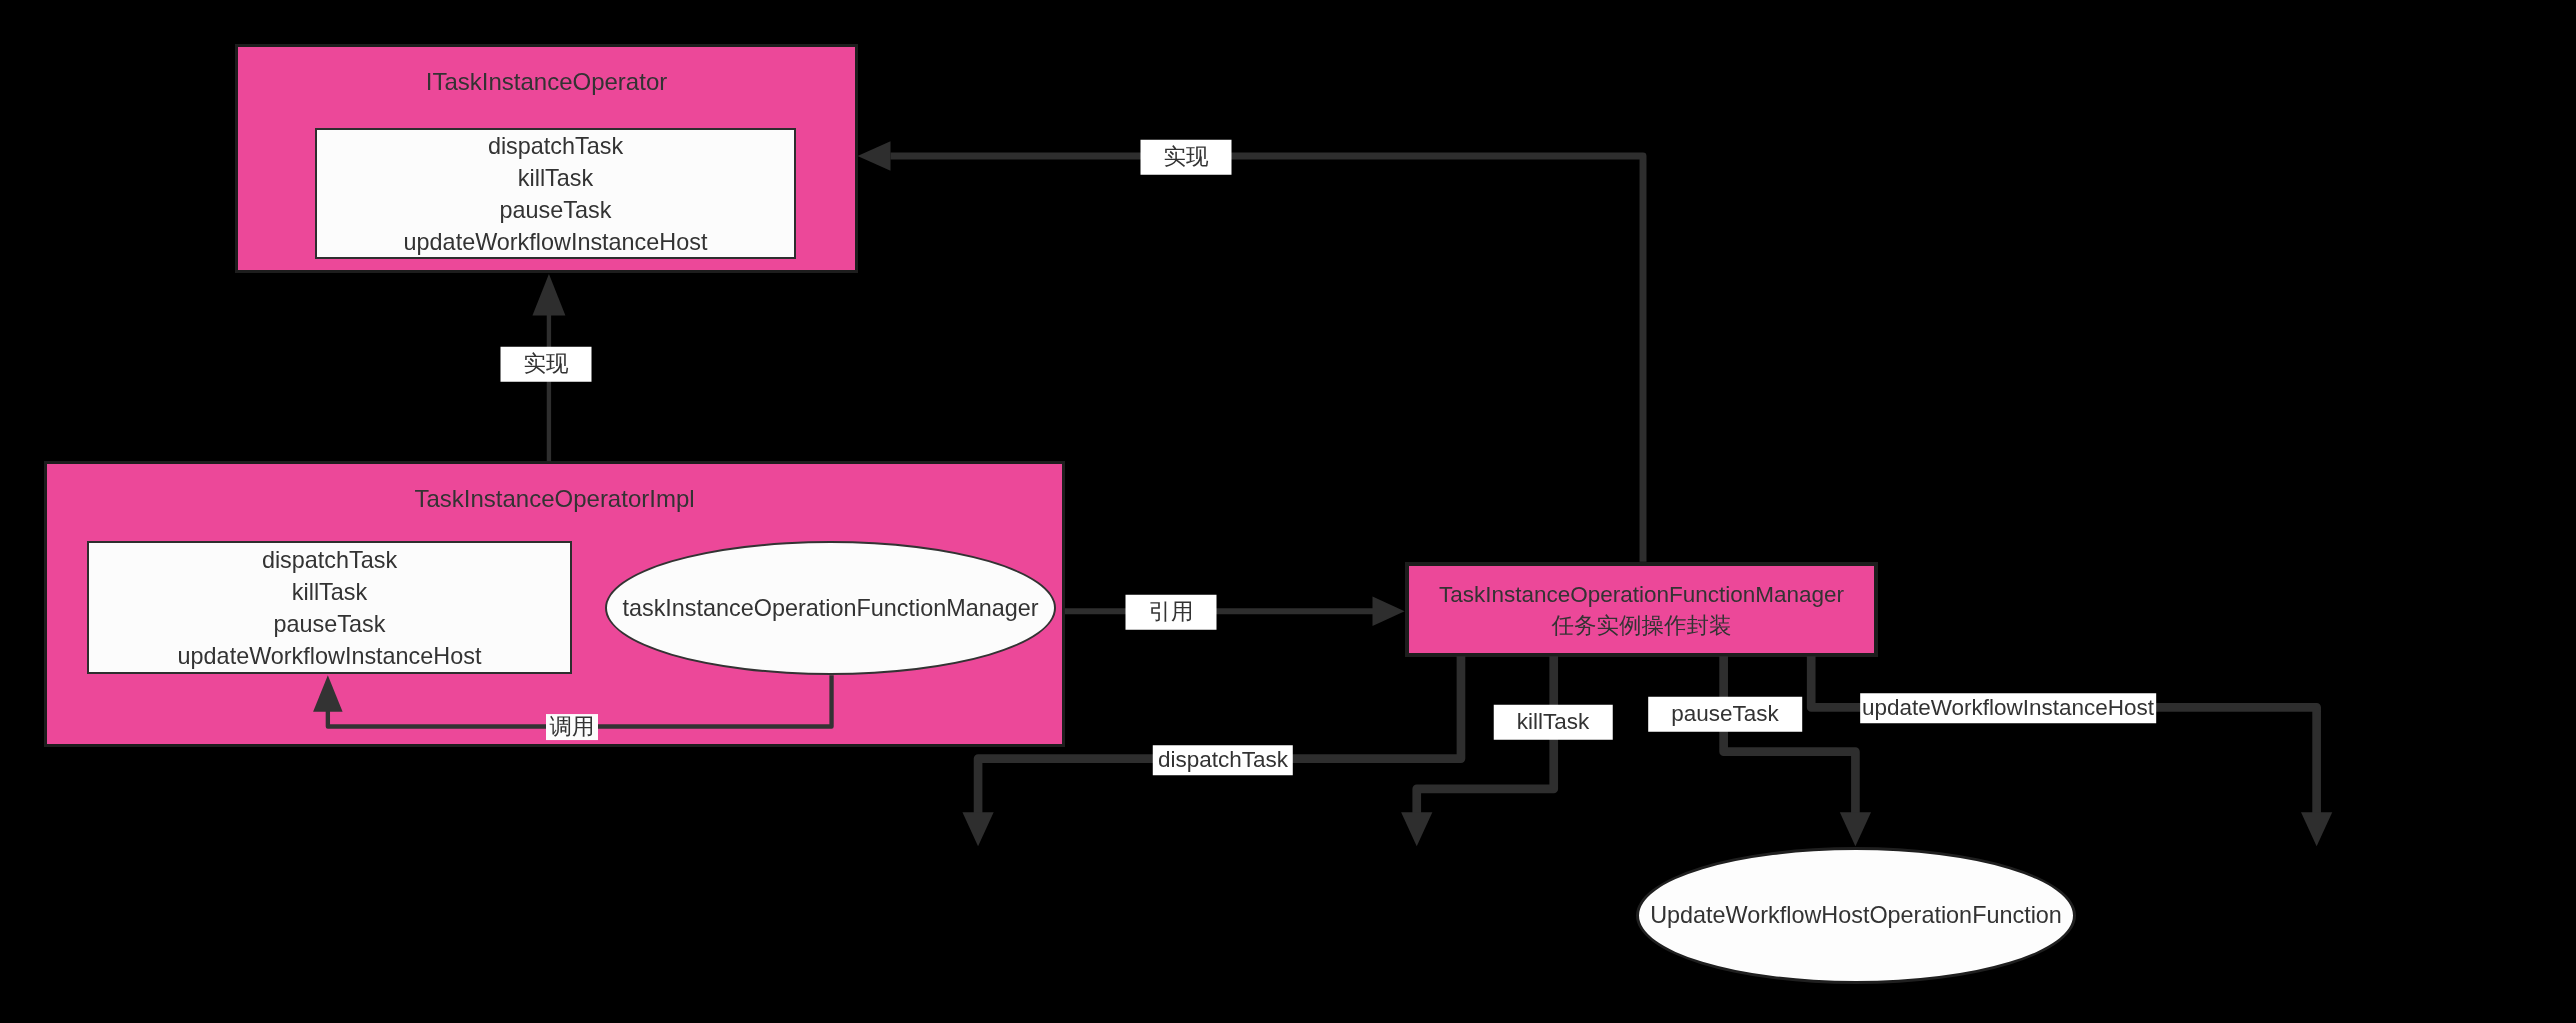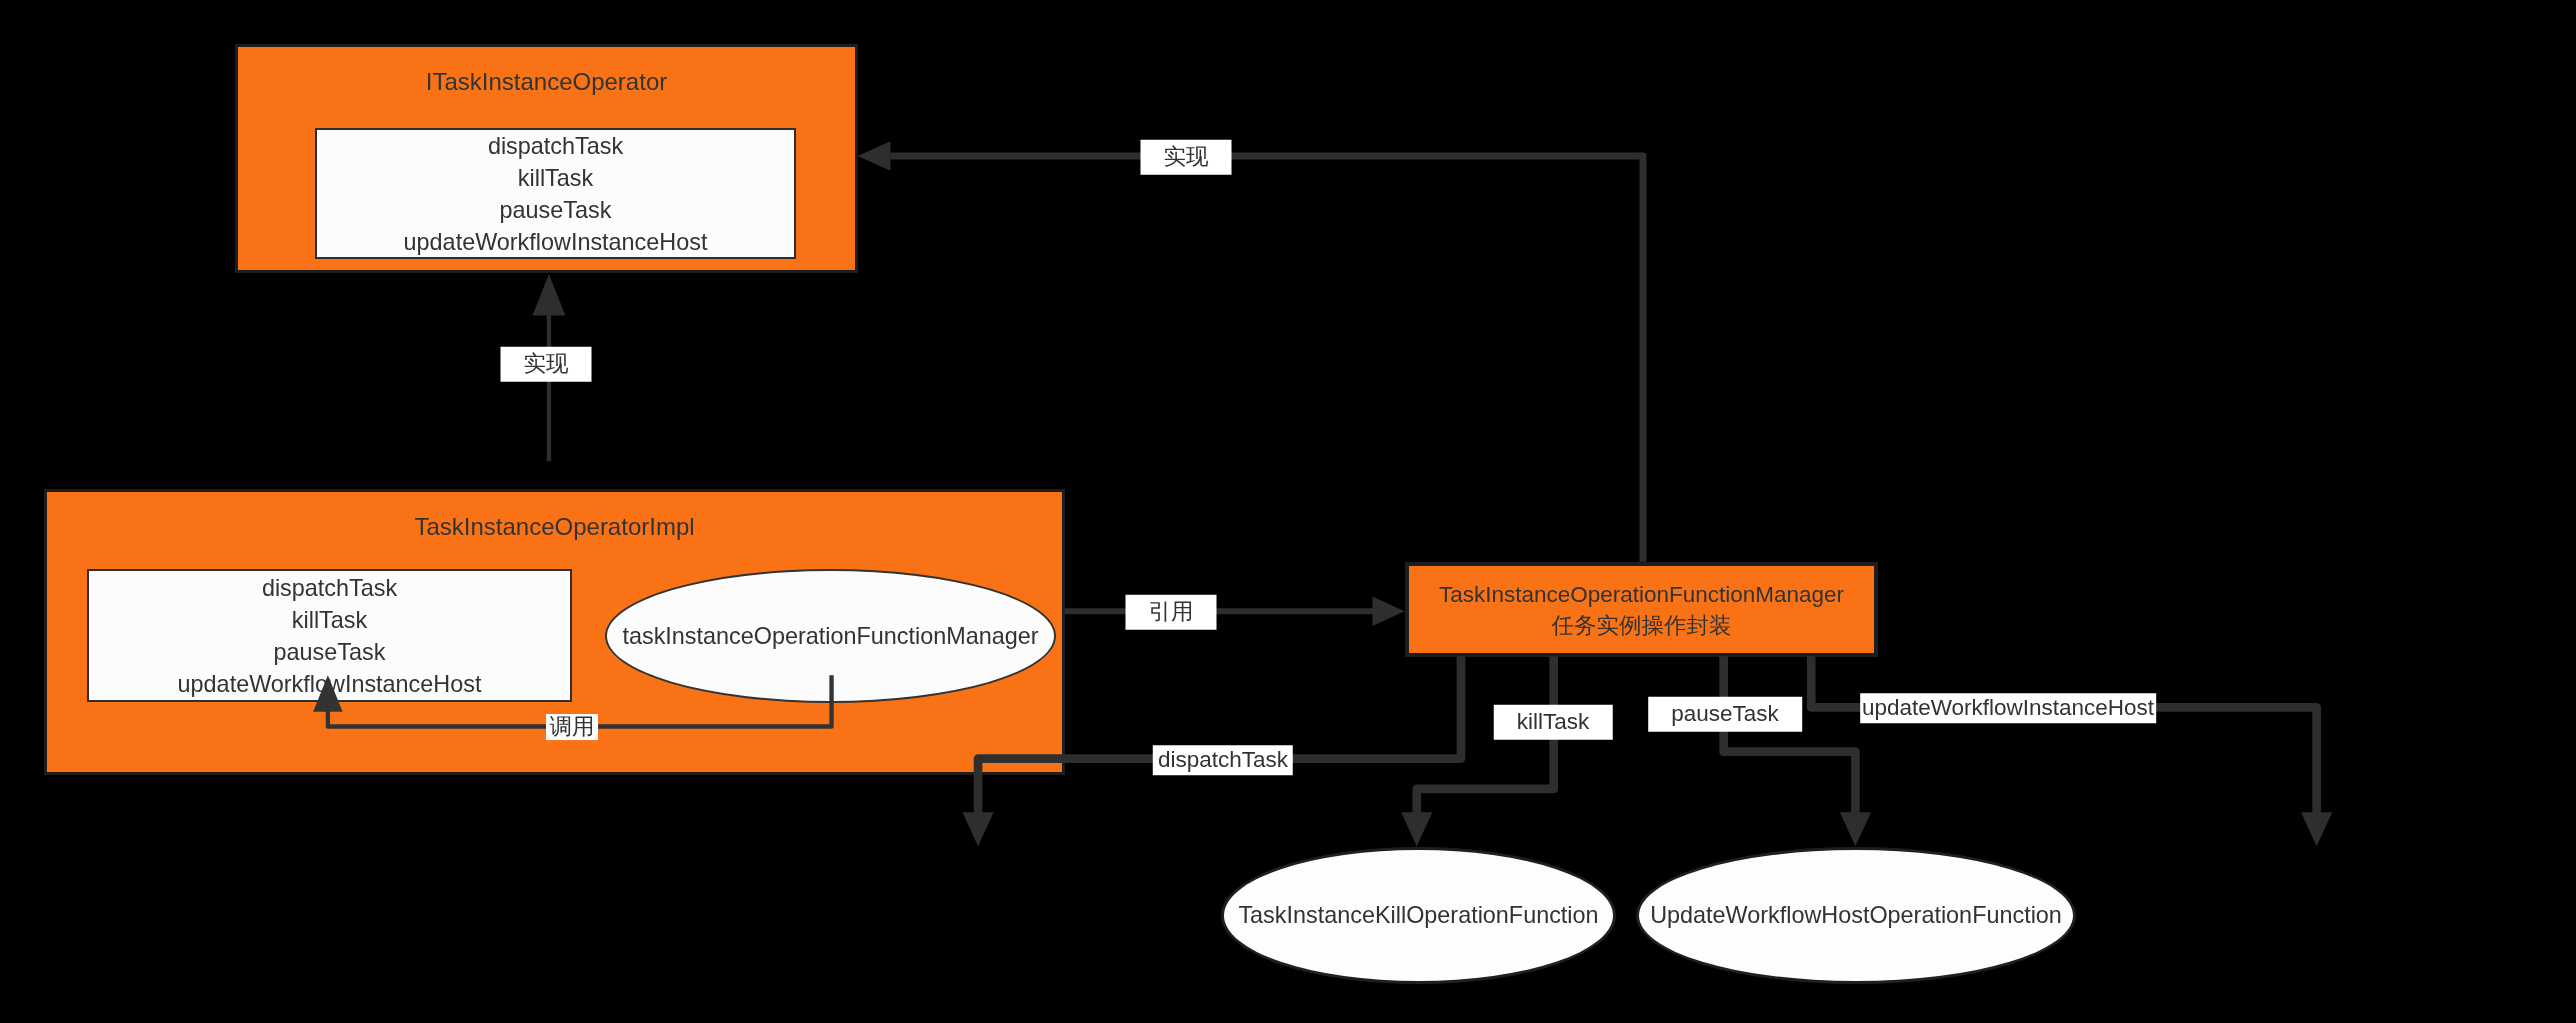--- a/index.html
+++ b/index.html
@@ -1,21 +1,21 @@
 <!DOCTYPE html>
 <html style="font-size:14px"><head>
 <meta charset="utf-8">
 <style>
   html,body{margin:0;padding:0;background:#000;}
   #stage{
     position:relative;width:2576px;height:1023px;background:#000;
     font-family:"Liberation Sans","DejaVu Sans",sans-serif;color:#333;
     overflow:hidden;
   }
-  .node{position:absolute;box-sizing:border-box;background:#f97316;border:3.5px solid #1d1d1d;z-index:1;}
+  .node{position:absolute;box-sizing:border-box;background:#ec4899;border:3.5px solid #1d1d1d;z-index:1;}
   .node .title{text-align:center;font-size:24px;color:#333;}
   .methods-box{position:absolute;box-sizing:border-box;border:2.6px solid #2e2e2e;background:#fcfcfc;
     display:flex;flex-direction:column;justify-content:center;align-items:center;}
   .methods-box .m{font-size:23.4px;line-height:32px;color:#333;text-align:center;white-space:nowrap;}
   .ellipse{position:absolute;box-sizing:border-box;background:#fdfdfd;border-radius:50%;
     display:flex;align-items:center;justify-content:center;text-align:center;z-index:1;}
   .ellipse span{font-size:23.4px;color:#333;white-space:nowrap;}
   #connectors{position:absolute;left:0;top:0;z-index:2;}
   .edge-label{position:absolute;z-index:3;background:#ffffff;color:#333;font-size:22.5px;
     line-height:22.5px;padding:6px 23px;white-space:nowrap;transform:translate(-50%,-50%);}
@@ -30,41 +30,38 @@
   <div class="node" style="left:235px;top:44px;width:623px;height:229px;">
     <div class="title" style="margin-top:21px;">ITaskInstanceOperator</div>
     <div class="methods-box" style="left:77px;top:81px;width:481px;height:131px;">
       <div class="m">dispatchTask</div>
       <div class="m">killTask</div>
       <div class="m">pauseTask</div>
       <div class="m">updateWorkflowInstanceHost</div>
     </div>
   </div>
 
-  <div class="node" style="left:44px;top:461px;width:1021px;height:286px;margin-top:28px;">
+  <div class="node" style="left:44px;top:461px;width:1021px;height:286px;">
     <div class="title" style="margin-top:21px;">TaskInstanceOperatorImpl</div>
     <div class="methods-box" style="left:40px;top:77px;width:485px;height:133px;">
       <div class="m">dispatchTask</div>
       <div class="m">killTask</div>
       <div class="m">pauseTask</div>
       <div class="m">updateWorkflowInstanceHost</div>
     </div>
     <div class="ellipse" style="left:558px;top:77px;width:451px;height:134px;border:2.6px solid #333;background:#fcfcfc;">
       <span>taskInstanceOperationFunctionManager</span>
     </div>
   </div>
 
   <div class="node mgr-box" style="left:1405px;top:562px;width:473px;height:95px;">
     <div class="l">TaskInstanceOperationFunctionManager</div>
     <div class="l">任务实例操作封装</div>
   </div>
 
-  <div class="ellipse" style="left:1221px;top:847px;width:395px;height:137px;border:3.5px solid #1f1f1f;">
-    <span>TaskInstanceKillOperationFunction</span>
-  </div>
   <div class="ellipse" style="left:1636px;top:847px;width:440px;height:137px;border:3.5px solid #1f1f1f;">
     <span>UpdateWorkflowHostOperationFunction</span>
   </div>
 
   <svg id="connectors" width="2576" height="1023" viewBox="0 0 2971 1180">
     <g stroke="#2e2e2e" fill="none" stroke-linejoin="round" stroke-linecap="butt">
 
       <path d="M 1027 180 L 1895 180 L 1895 648" stroke-width="8"></path>
 
       <path d="M 633 360 L 633 532" stroke-width="5"></path>

